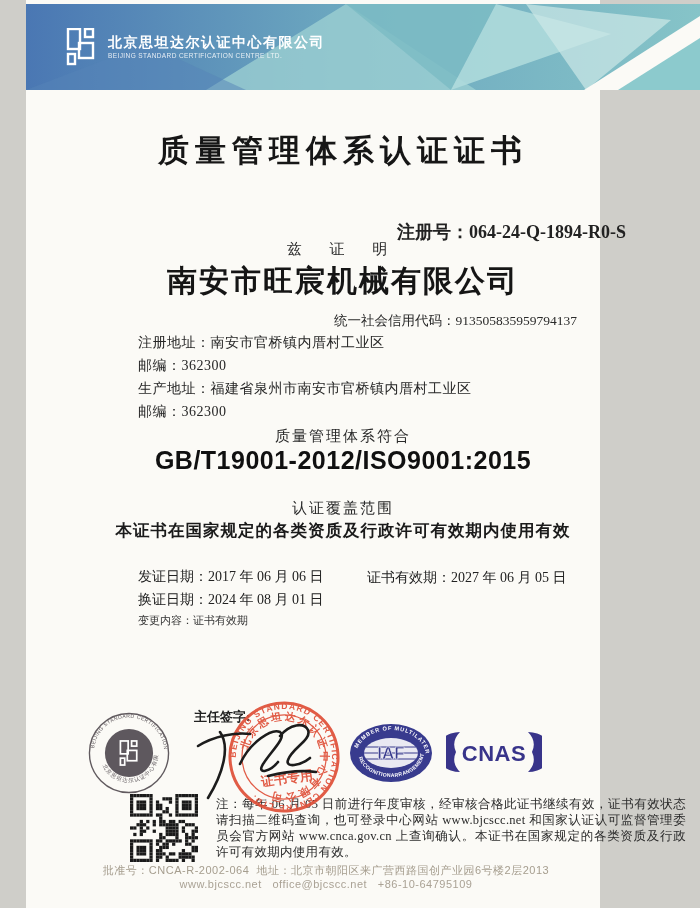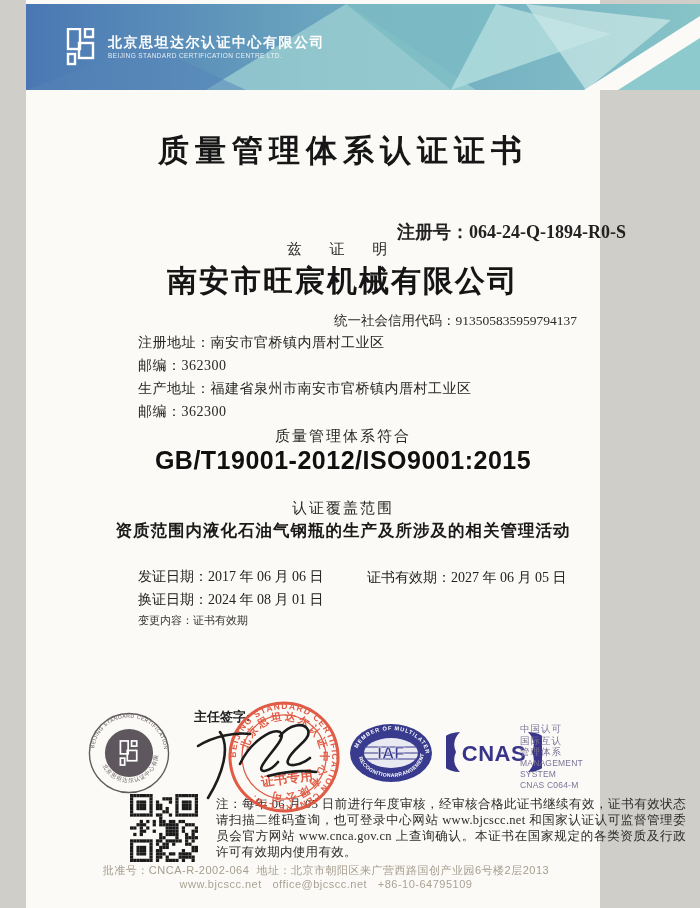--- a/index.html
+++ b/index.html
@@ -120,21 +120,21 @@
   <div class="addr" style="top:380px;">
     <span>生产地址：</span><span>福建省泉州市南安市官桥镇内厝村工业区</span>
   </div>
   <div class="addr" style="top:403px;">
     <span>邮编：</span><span>362300</span>
   </div>
 
   <div class="center conform">质量管理体系符合</div>
   <div class="center standard">GB/T19001-2012/ISO9001:2015</div>
   <div class="center scope-title">认证覆盖范围</div>
-  <div class="center scope">资质范围内液化石油气钢瓶的生产及所涉及的相关管理活动</div>
+  <div class="center scope">本证书在国家规定的各类资质及行政许可有效期内使用有效</div>
 
   <div class="dates-left">
     <div><span>发证日期：</span><span>2017 年 06 月 06 日</span></div>
     <div><span>换证日期：</span><span>2024 年 08 月 01 日</span></div>
     <div class="change-line"><span>变更内容：</span><span>证书有效期</span></div>
   </div>
   <div class="dates-right">
     <span>证书有效期：</span><span>2027 年 06 月 05 日</span>
   </div>
 
@@ -207,27 +207,20 @@
     <text font-size="5.2" fill="#ffffff" letter-spacing="0.3" font-family="Liberation Sans,sans-serif" font-weight="bold">
       <textPath href="#iafBot" startOffset="6%">RECOGNITIONARRANGEMENT</textPath>
     </text>
   </svg>
 
   <svg class="cnas-mark" viewBox="0 0 96 52">
     <path d="M14,6 a24,20 0 0,0 0,40 a30,22 0 0,1 -4,-20 a30,22 0 0,1 4,-20 z" fill="#38348a"></path>
     <path d="M82,6 a24,20 0 0,1 0,40 a30,22 0 0,0 4,-20 a30,22 0 0,0 -4,-20 z" fill="#38348a"></path>
     <text x="48" y="35" text-anchor="middle" font-size="22" font-weight="bold" font-family="Liberation Sans,sans-serif" fill="#38348a" letter-spacing="0.5">CNAS</text>
   </svg>
-  <div class="cnas-text">
-    <div class="zh">中国认可</div>
-    <div class="zh">国际互认</div>
-    <div class="zh">管理体系</div>
-    <div class="en">MANAGEMENT SYSTEM</div>
-    <div class="en">CNAS C064-M</div>
-  </div>
 
   <svg class="qr" id="qr-svg" viewBox="0 0 21 21">
       <rect x="0" y="0" width="1" height="1" fill="#1a1a1a"></rect>
       <rect x="1" y="0" width="1" height="1" fill="#1a1a1a"></rect>
       <rect x="2" y="0" width="1" height="1" fill="#1a1a1a"></rect>
       <rect x="3" y="0" width="1" height="1" fill="#1a1a1a"></rect>
       <rect x="4" y="0" width="1" height="1" fill="#1a1a1a"></rect>
       <rect x="5" y="0" width="1" height="1" fill="#1a1a1a"></rect>
       <rect x="6" y="0" width="1" height="1" fill="#1a1a1a"></rect>
       <rect x="0" y="1" width="1" height="1" fill="#1a1a1a"></rect>

